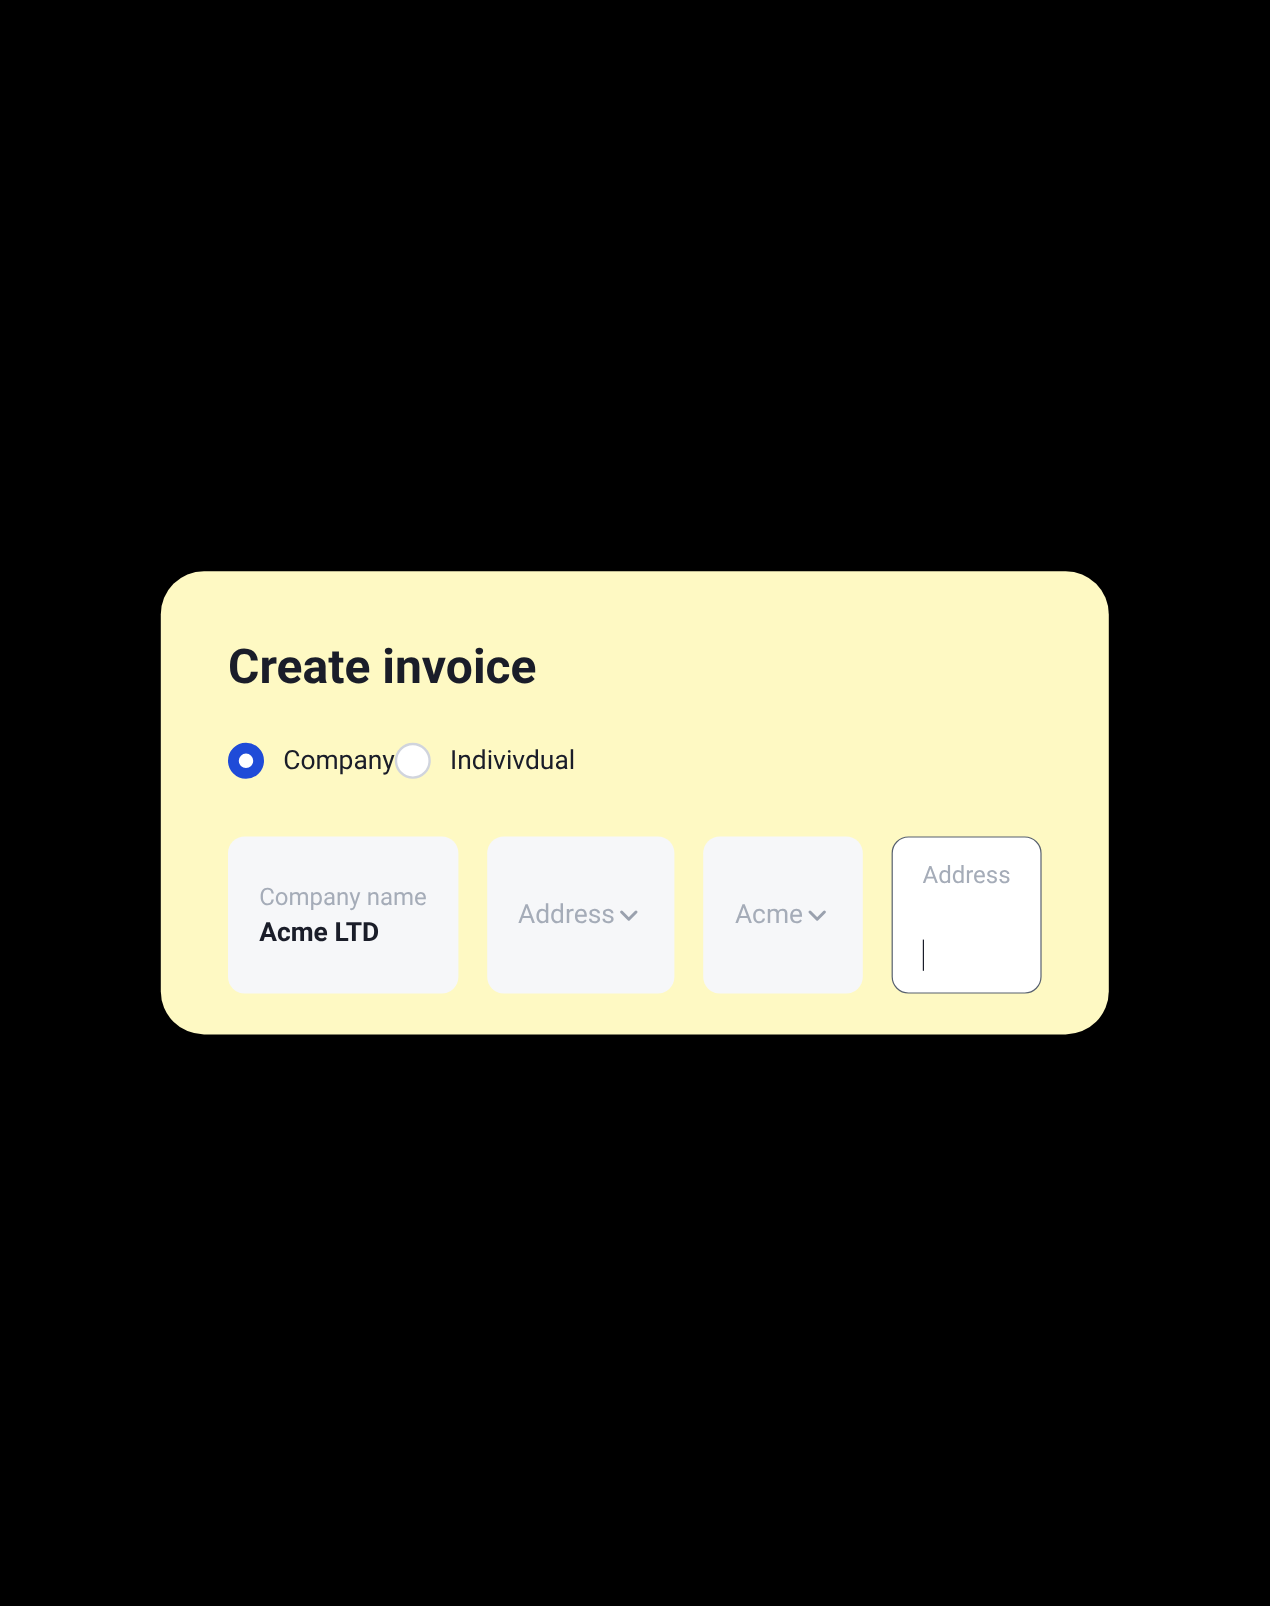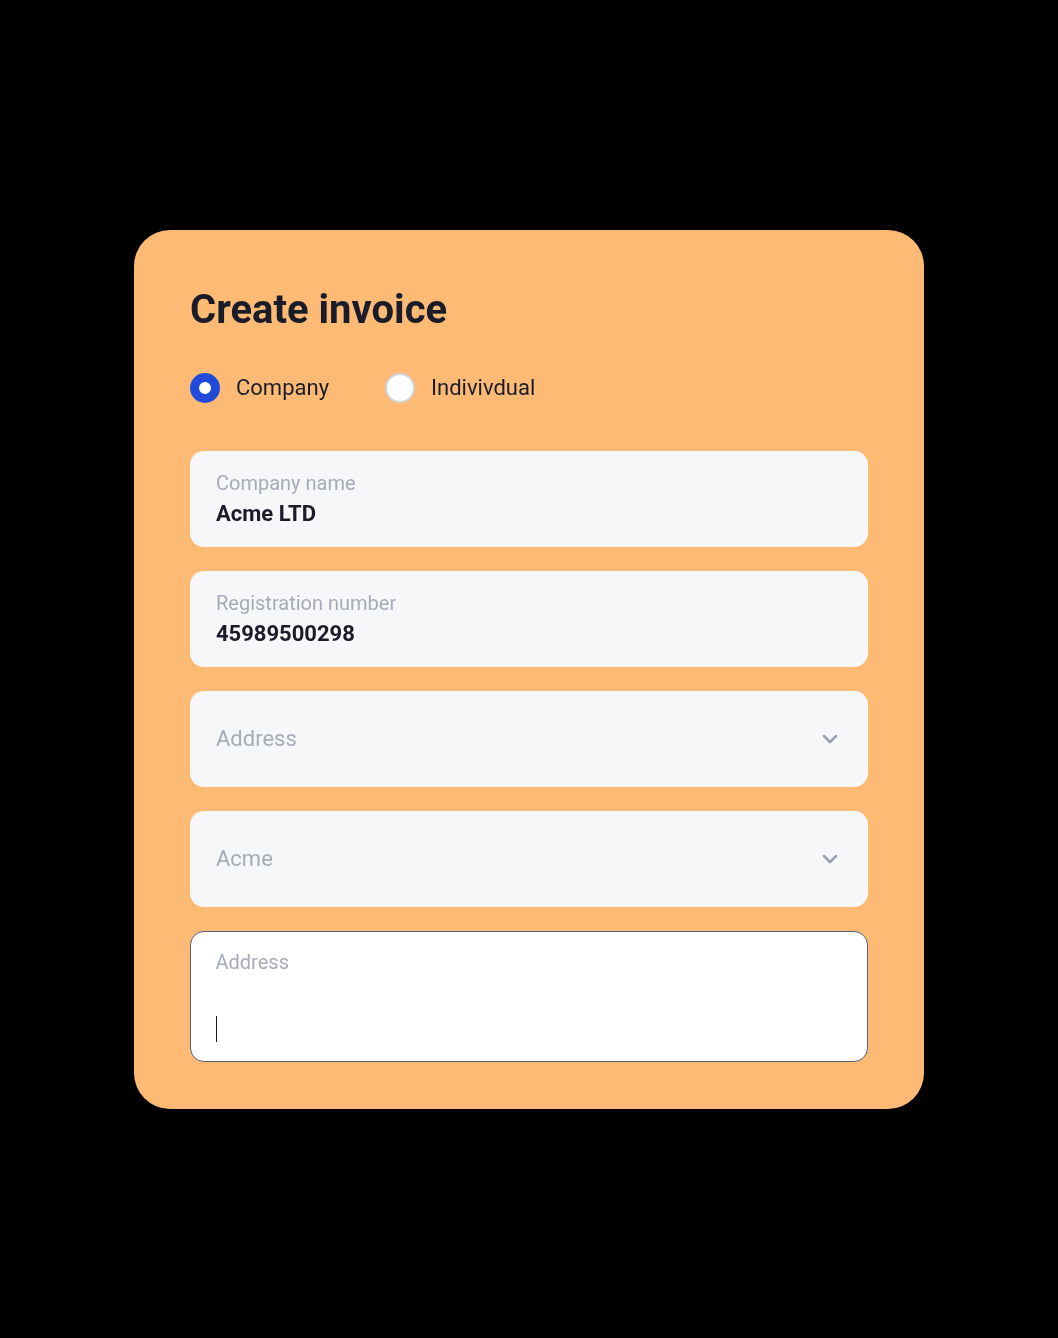--- a/index.html
+++ b/index.html
@@ -6,35 +6,34 @@
     body {
       font-family: -apple-system, BlinkMacSystemFont, 'Segoe UI', Roboto, Helvetica, Arial, sans-serif;
       background: #000;
       display: flex;
       align-items: center;
       justify-content: center;
       min-height: 100vh;
       padding: 60px;
     }
     .card {
-      background: #fdba74;
+      background: #fef9c3;
       border-radius: 36px;
       width: 790px;
-      padding: 56px 56px 47px 56px;
+      padding: 56px 56px 34px 56px;
       box-shadow: 0 40px 120px rgba(0,0,0,0.6);
     }
     .title {
       font-size: 40px;
       font-weight: 700;
       color: #1a1d29;
       margin-bottom: 40px;
     }
     .radio-row {
       display: flex;
-      gap: 56px;
       margin-bottom: 48px;
       align-items: center;
     }
     .radio-option {
       display: flex;
       align-items: center;
       gap: 16px;
       cursor: pointer;
     }
     .radio-circle {
@@ -48,21 +47,21 @@
     }
     .radio-circle.selected {
       border: 9px solid #1f4bd8;
       background: #fff;
     }
     .radio-label {
       font-size: 22px;
       color: #1a1d29;
       font-weight: 400;
     }
-    .fields { display: flex; flex-direction: column; gap: 24px; }
+    .fields { display: flex; flex-direction: row; gap: 24px; }
     .field {
       background: #f6f7f9;
       border-radius: 14px;
       padding: 20px 26px;
       min-height: 96px;
       display: flex;
       flex-direction: column;
       justify-content: center;
       position: relative;
     }
@@ -121,24 +120,20 @@
     </div>
   </div>
 
   <div class="fields">
 
     <div class="field">
       <div class="field-label">Company name</div>
       <div class="field-value">Acme LTD</div>
     </div>
 
-    <div class="field">
-      <div class="field-label">Registration number</div>
-      <div class="field-value">45989500298</div>
-    </div>
 
     <div class="field select">
       <div class="field-label solo">Address</div>
       <svg class="chevron" width="24" height="24" viewBox="0 0 24 24" fill="none" stroke="currentColor" stroke-width="2.5" stroke-linecap="round" stroke-linejoin="round">
           <polyline points="6 9 12 15 18 9"></polyline>
         </svg>
     </div>
 
     <div class="field select">
       <div class="field-label solo">Acme</div>

